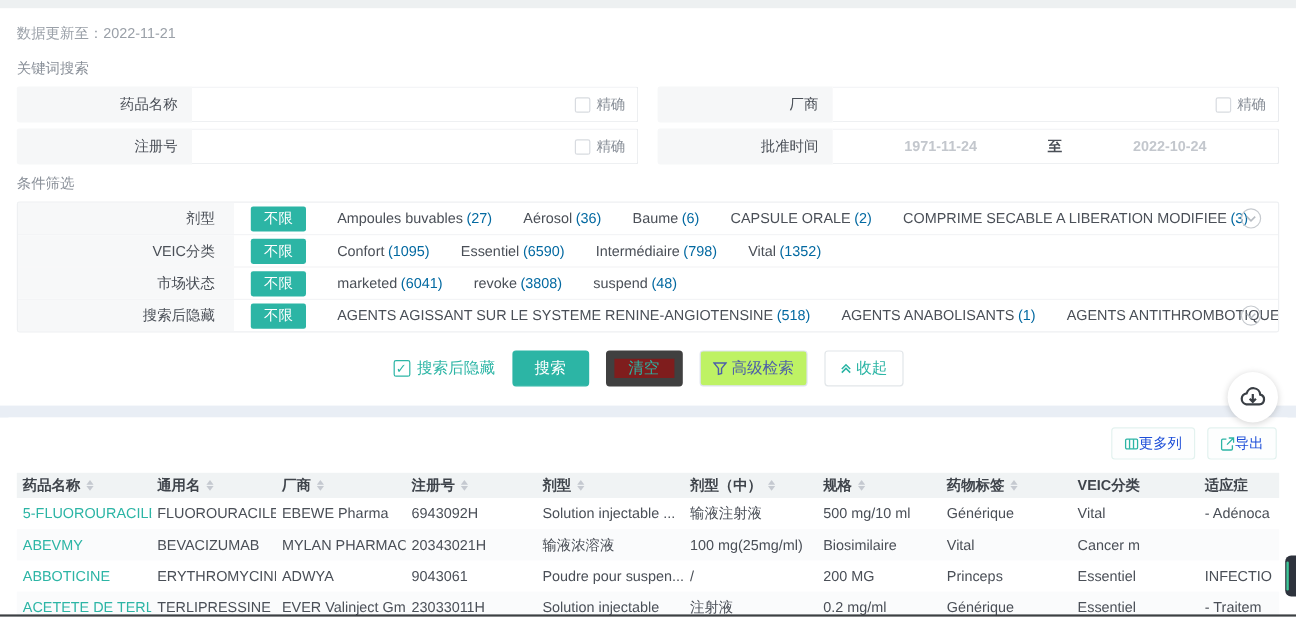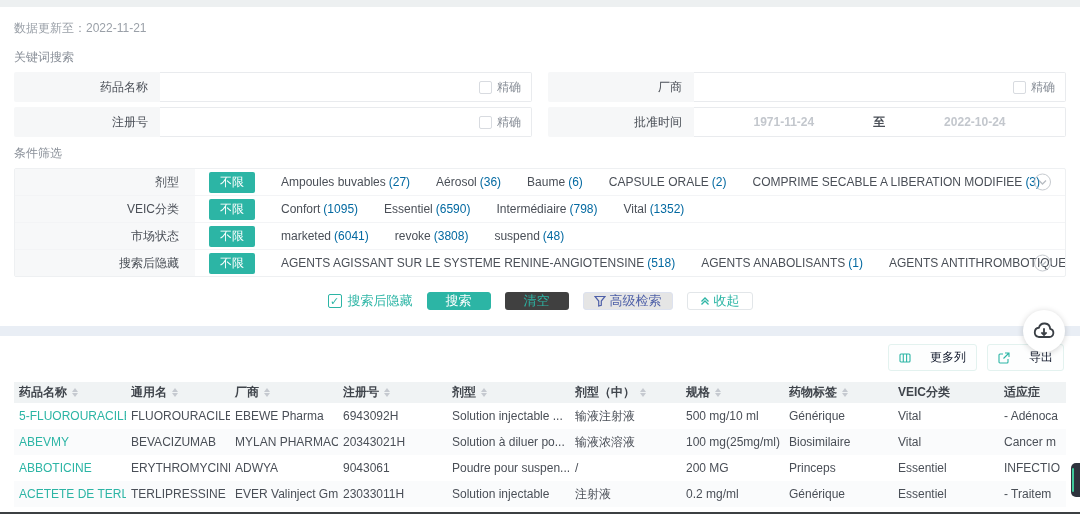--- a/index.html
+++ b/index.html
@@ -50,32 +50,32 @@
     width:17px; height:17px; border:1px solid #c6cacf; border-radius:50%;
     display:flex; align-items:center; justify-content:center; cursor:pointer; }
   .chevron-circle svg { display:block; }
 
   .actions-row { display:flex; justify-content:center; align-items:center; gap:14px;
     padding:15px 0 16px 0; }
   .chk-hide { display:flex; align-items:center; gap:6px; color:#2cb5a5; cursor:pointer; font-size:13px; }
   .cb-checked { width:14px; height:14px; border:1px solid #2cb5a5; border-radius:2px;
     display:flex; align-items:center; justify-content:center; color:#2cb5a5;
     font-size:11px; font-weight:bold; }
-  .btn { height:18px; border-radius:3px; display:inline-flex; align-items:center;
+  .btn { height:30px; border-radius:3px; display:inline-flex; align-items:center;
     justify-content:center; cursor:pointer; font-size:13px; }
   .btn-search { width:64px; background:#2cb5a5; color:#fff; border:1px solid #2cb5a5; }
-  .btn-clear { width:64px; background:#404040; color:#2cb5a5; border:7px solid #404040; }
-  .btn-advanced { padding:0 10px; background:#e5e5e5; color:#4d5fa8; border:1px solid #dde2ef; gap:4px; }
+  .btn-clear { width:64px; background:#7f1d1d; color:#2cb5a5; border:7px solid #404040; }
+  .btn-advanced { padding:0 10px; background:#bef264; color:#4d5fa8; border:1px solid #dde2ef; gap:4px; }
   .btn-collapse { padding:0 12px; background:#fff; color:#2cb5a5; border:1px solid #e2e6e9; gap:4px; }
 
   .separator-band { height:10px; background:#e9eef5; }
 
   .panel-bottom { background:#fff; border-radius:8px 8px 0 0; padding-top:6px; height:202px; }
   .table-toolbar { display:flex; justify-content:flex-end; gap:10px; padding:0 16px; margin:2px 0 11px 0; }
-  .tbtn { display:inline-flex; align-items:center; gap:19px; color:#0f172a; background:#fdfefe;
+  .tbtn { display:inline-flex; align-items:center; gap:0; color:#1d4ed8; background:#fdfefe;
     border:1px solid #e3f2ef; border-radius:3px; padding:4px 10px; cursor:pointer; font-size:12px; }
 
   .grid-table { margin:0 14px; }
   .tr { display:grid; grid-template-columns:112px 104px 108px 109px 123px 111px 103px 109px 106px 1fr; }
   .thead { background:#f0f3f4; }
   .th { display:flex; align-items:center; gap:5px; height:21px; padding-left:5px;
     font-weight:bold; color:#3f444b; white-space:nowrap; overflow:hidden; cursor:pointer; }
   .td { height:26px; line-height:26px; padding-left:5px; white-space:nowrap; overflow:hidden; }
   .tbody .tr:nth-child(even) { background:#fafbfc; }
   .td.link { color:#2cb5a5; cursor:pointer; }
@@ -324,21 +324,20 @@
         <div class="td">500 mg/10 ml</div>
         <div class="td">Générique</div>
         <div class="td">Vital</div>
         <div class="td">- Adénoca</div>
       </div>
       <div class="tr">
         <div class="td link">ABEVMY</div>
         <div class="td">BEVACIZUMAB</div>
         <div class="td">MYLAN PHARMACE...</div>
         <div class="td">20343021H</div>
-        <div class="td">Solution à diluer po...</div>
         <div class="td">输液浓溶液</div>
         <div class="td">100 mg(25mg/ml)</div>
         <div class="td">Biosimilaire</div>
         <div class="td">Vital</div>
         <div class="td">Cancer m</div>
       </div>
       <div class="tr">
         <div class="td link">ABBOTICINE</div>
         <div class="td">ERYTHROMYCINE</div>
         <div class="td">ADWYA</div>

